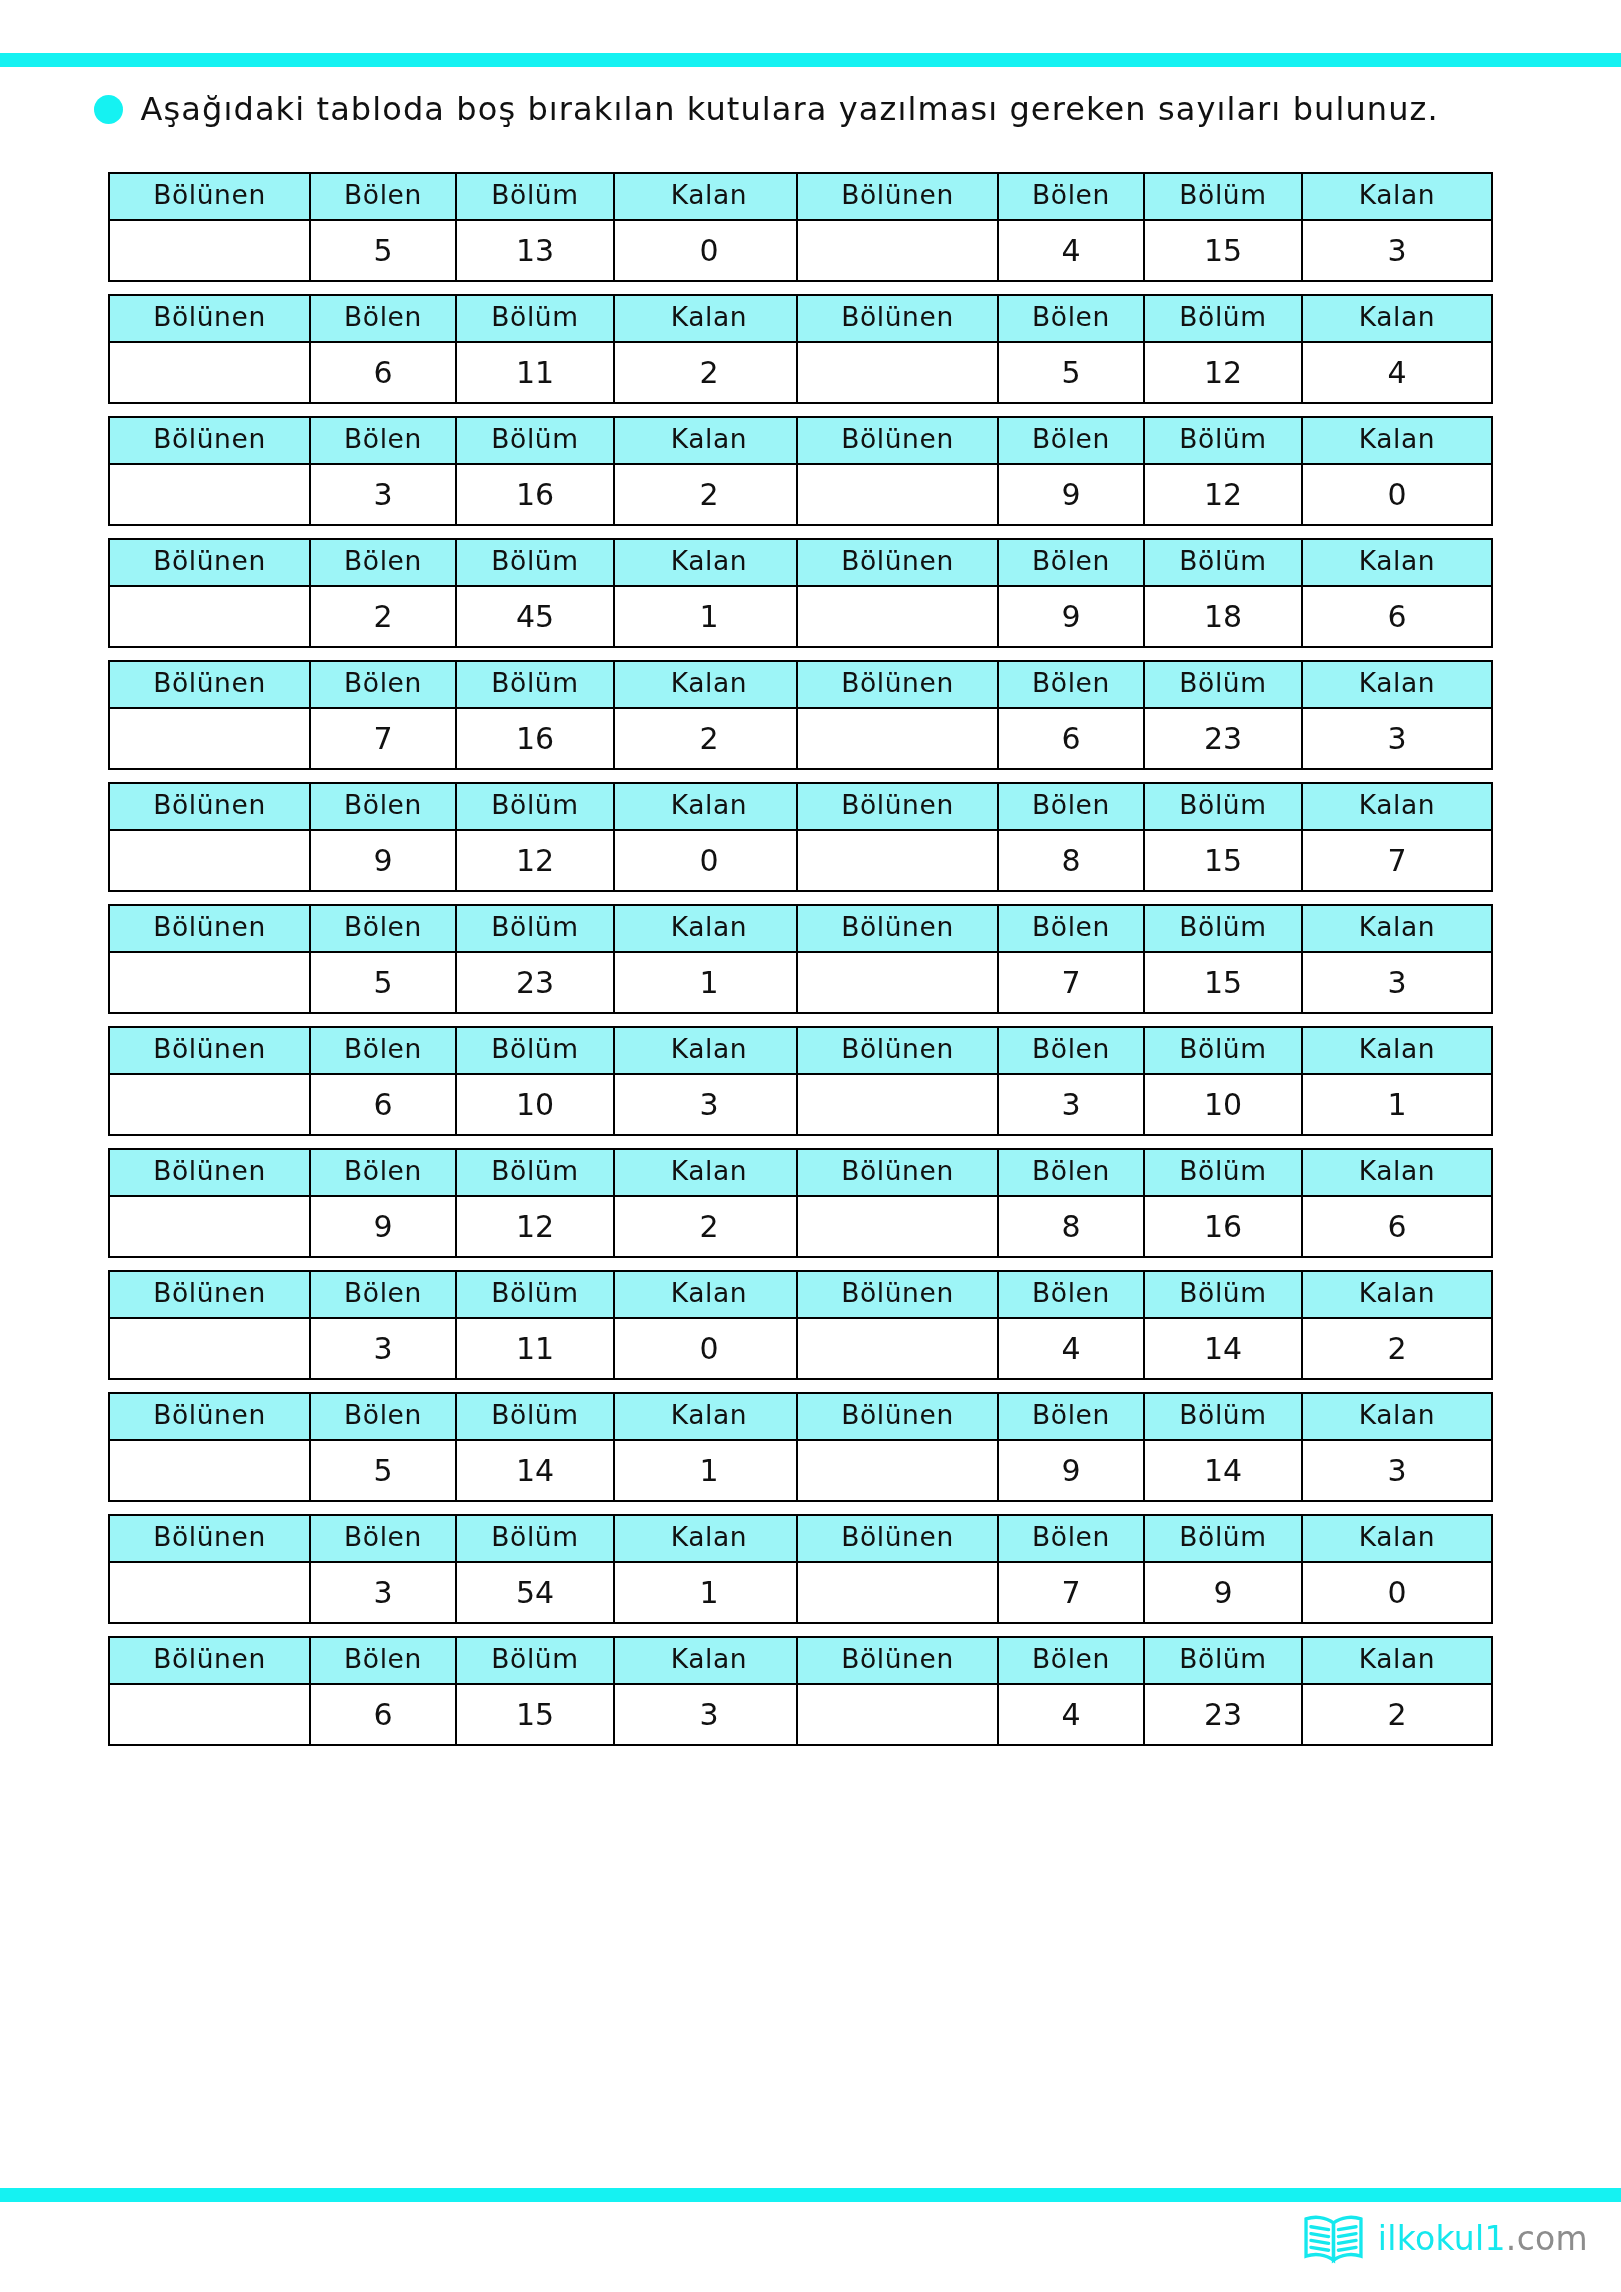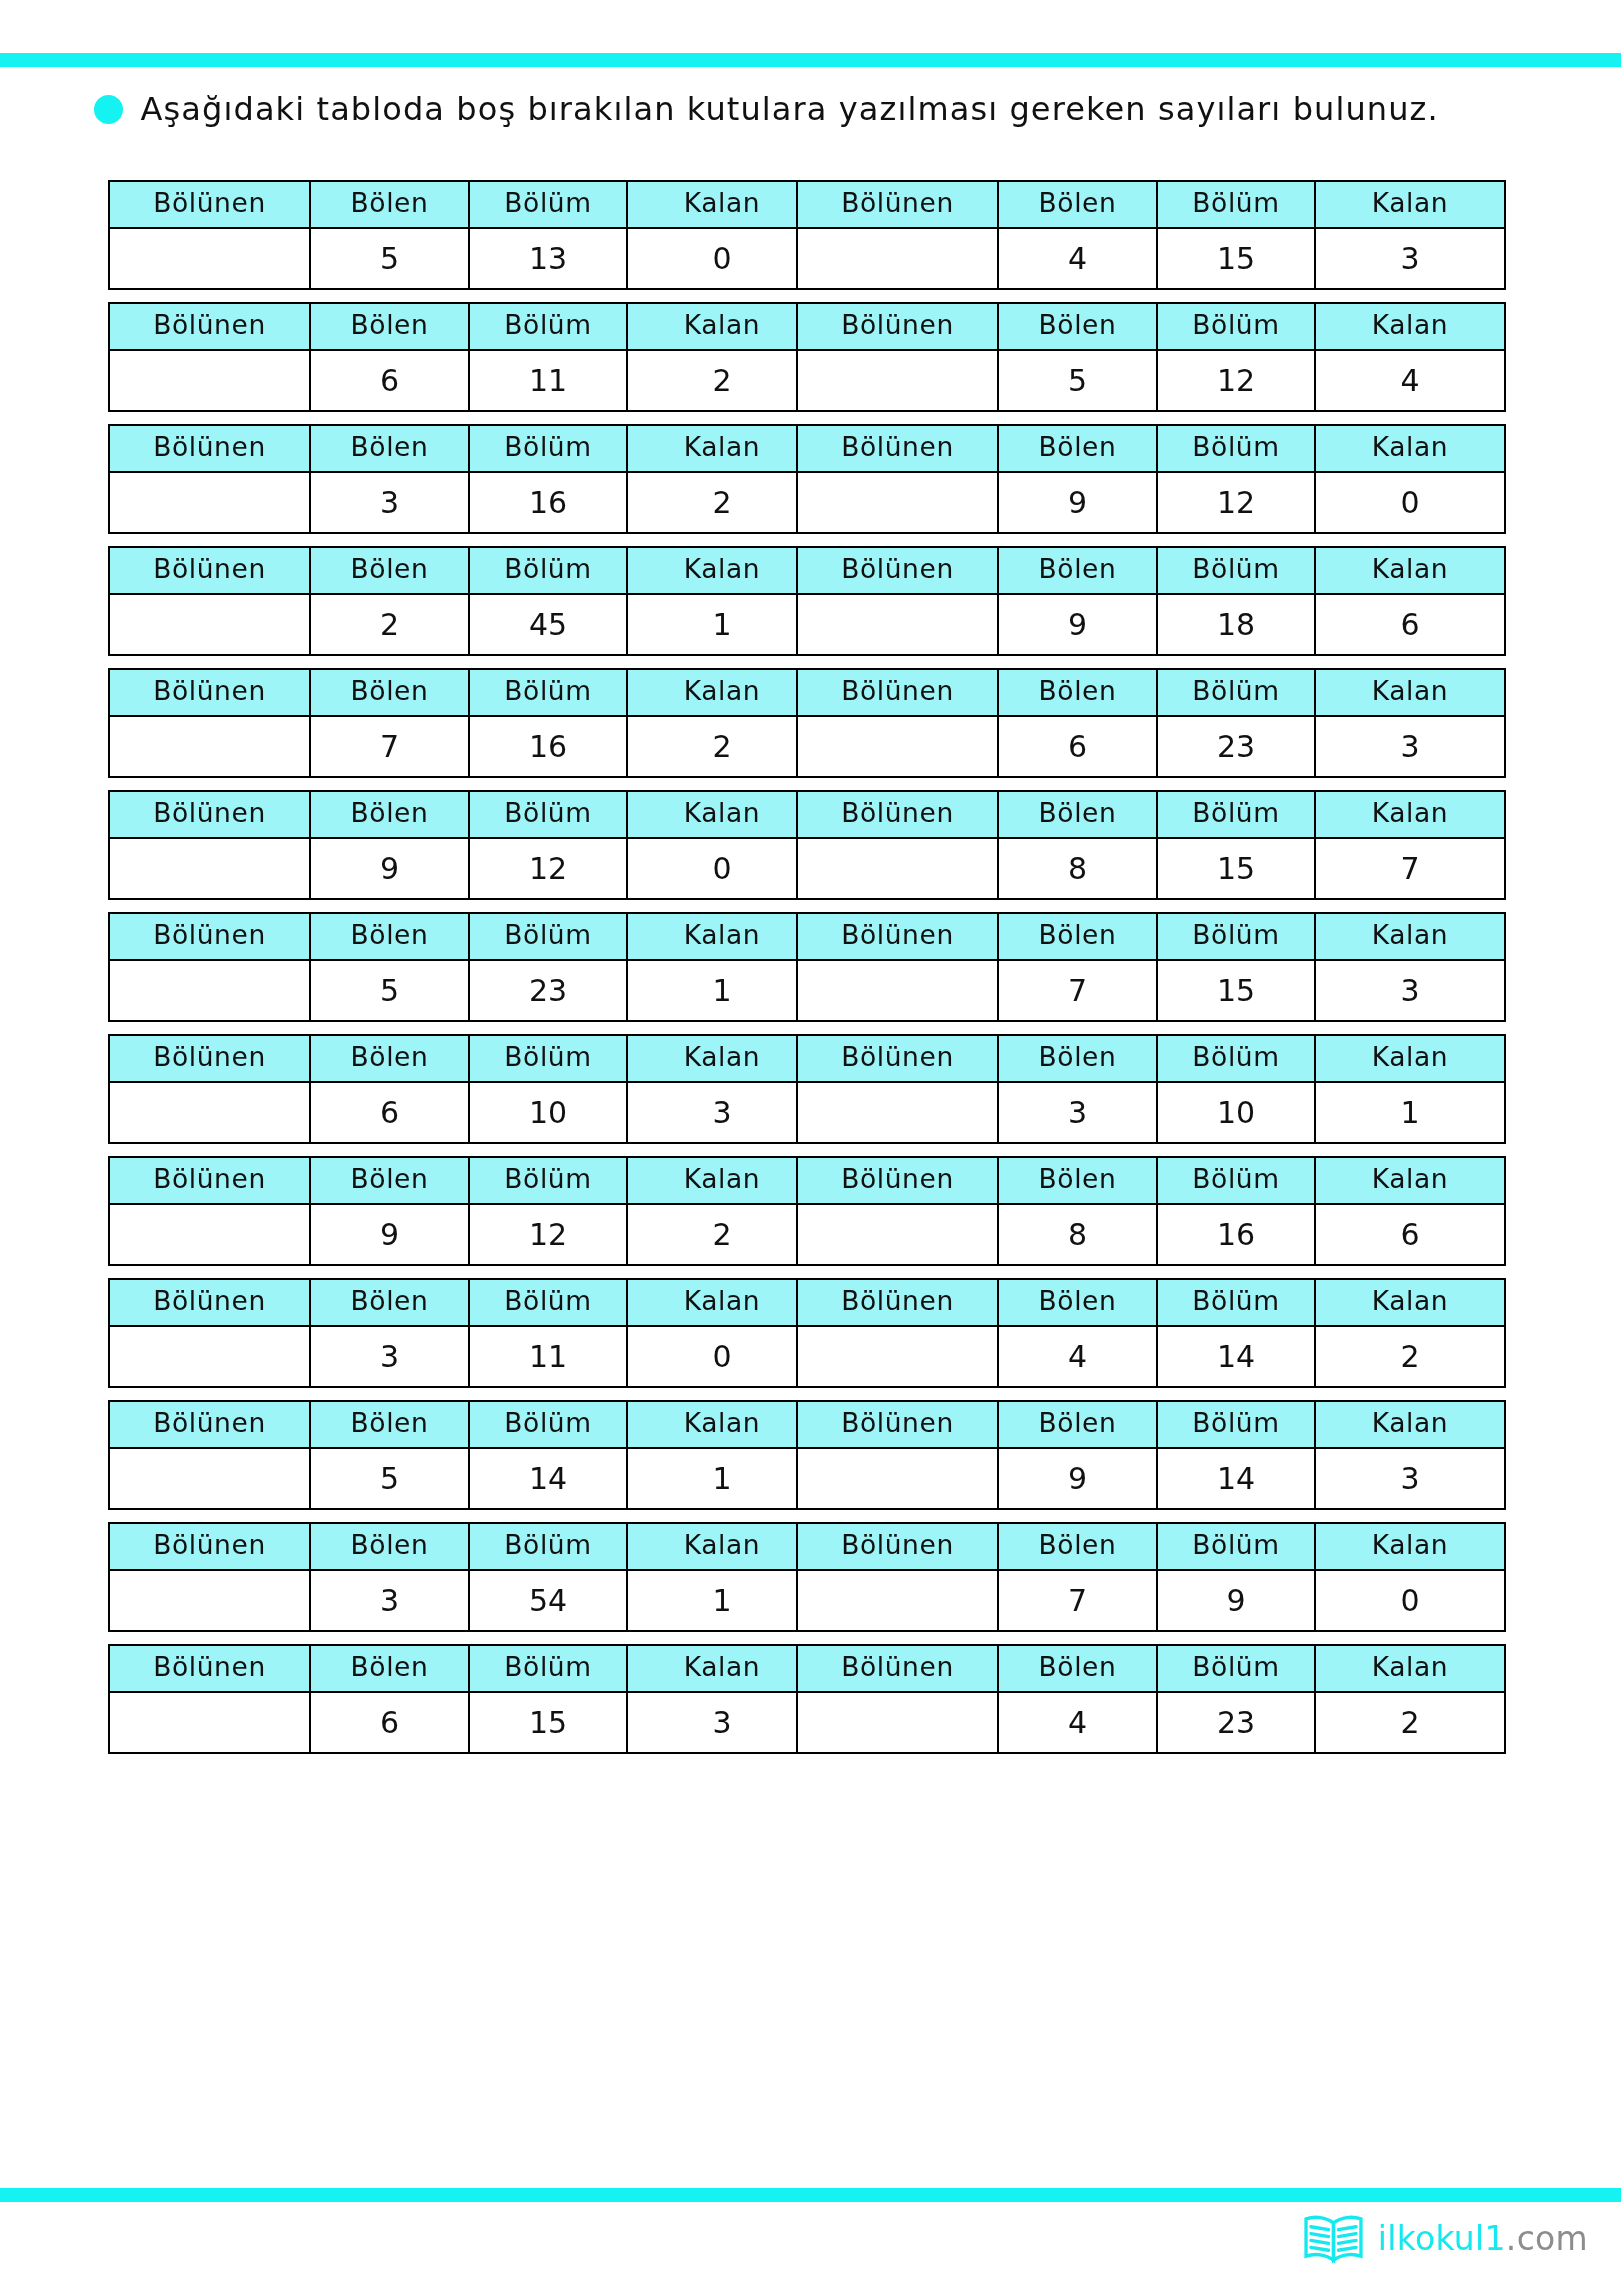--- a/index.html
+++ b/index.html
@@ -48,21 +48,21 @@
     letter-spacing: 1.1px;
     color: #111111;
     white-space: nowrap;
     font-family: "DejaVu Sans", sans-serif;
     font-weight: 400;
   }
 
   
   .tables {
     position: absolute;
-    top: 180px;
+    top: 172px;
     left: 108px;
     width: 1411px;
     display: grid;
     grid-template-columns: 676px 676px;
     column-gap: 59px;
     row-gap: 23px;
     gap: 12px;
   }
   table.qtable {
     width: 676px;
@@ -86,21 +86,21 @@
     padding: 2px 0 5.9px 0;
   }
   table.qtable td {
     background: #ffffff;
     font-size: 30px;
     height: 61px;
     font-weight: 400;
     padding: 0;
   }
   table.qtable .col-bolunen { width: 201px; }
-  table.qtable .col-bolen   { width: 159px; }
+  table.qtable .col-bolen   { width: 146px; }
   table.qtable .col-bolum   { width: 158px; }
   table.qtable .col-kalan   { width: 190px; }
 
   
   .footer-logo {
     position: absolute;
     top: 2213px;
     left: 1301px;
     display: flex;
     align-items: center;

